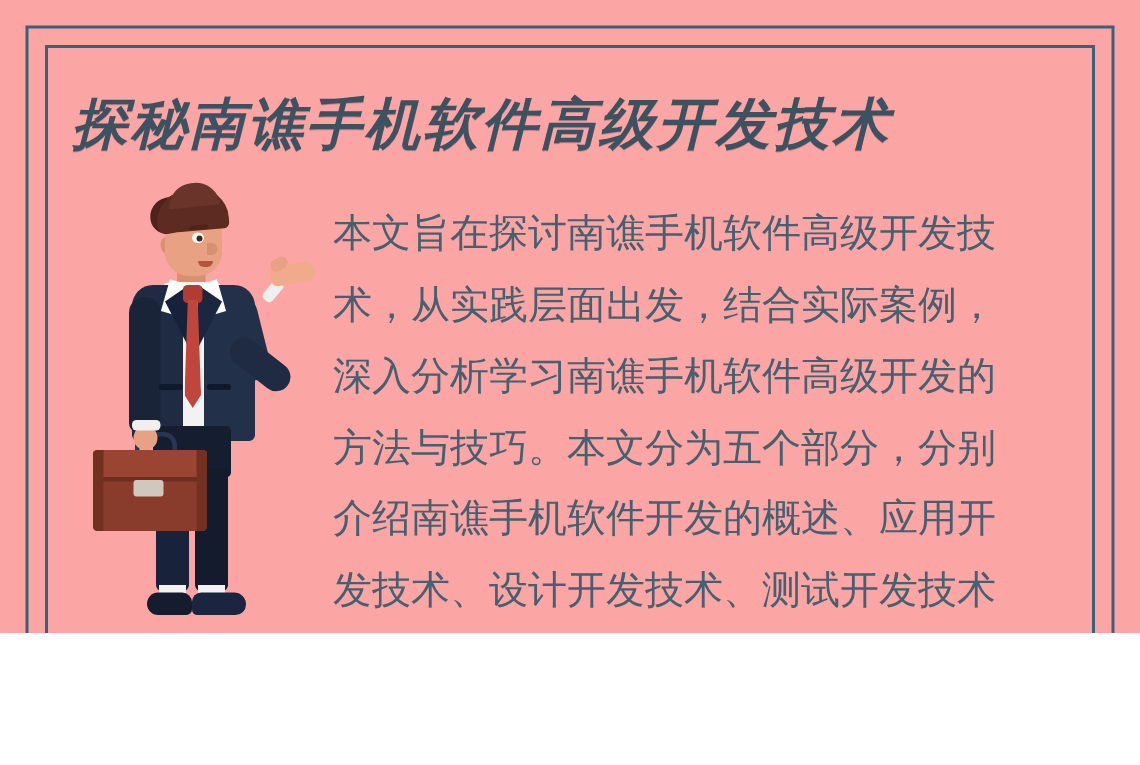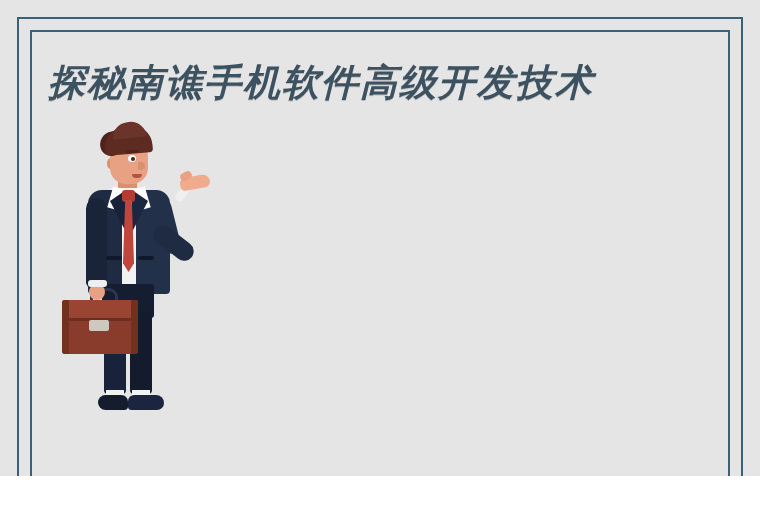--- a/index.html
+++ b/index.html
@@ -1,22 +1,22 @@
 <!DOCTYPE html>
 <html><head>
 <meta charset="utf-8">
 <style>
   html,body{margin:0;padding:0;}
   body{
     width:760px;height:510px;overflow:hidden;
     font-family:"DejaVu Sans","Liberation Sans",sans-serif;
   }
   #poster{
-    position:relative;width:760px;height:476px;
-    background:#e5e5e5;
+    position:relative;width:760px;height:422px;
+    background:#fca5a5;
     overflow:hidden;
   }
   
   .frame-outer{
     position:absolute;left:17px;top:17px;
     width:726px;height:476px;
     border:2px solid #3C6078;
     box-sizing:border-box;
     pointer-events:none;
   }
@@ -280,20 +280,28 @@
 </head>
 <body>
 
 <div id="poster">
 
   <div class="frame-outer"></div>
   <div class="frame-inner"></div>
 
   <div class="title">探秘南谯手机软件高级开发技术</div>
 
+  <div class="body-text">
+    <span class="ln">本文旨在探讨南谯手机软件高级开发技</span>
+    <span class="ln">术，从实践层面出发，结合实际案例，</span>
+    <span class="ln">深入分析学习南谯手机软件高级开发的</span>
+    <span class="ln">方法与技巧。本文分为五个部分，分别</span>
+    <span class="ln">介绍南谯手机软件开发的概述、应用开</span>
+    <span class="ln">发技术、设计开发技术、测试开发技术</span>
+  </div>
 
   <div class="person">
     <div class="arm-l"></div>
     <div class="arm-r1"></div>
     <div class="arm-r2"></div>
     <div class="jacket-l"></div>
     <div class="jacket-r"></div>
     <div class="shirt"></div>
     <div class="collar-l"></div>
     <div class="collar-r"></div>

